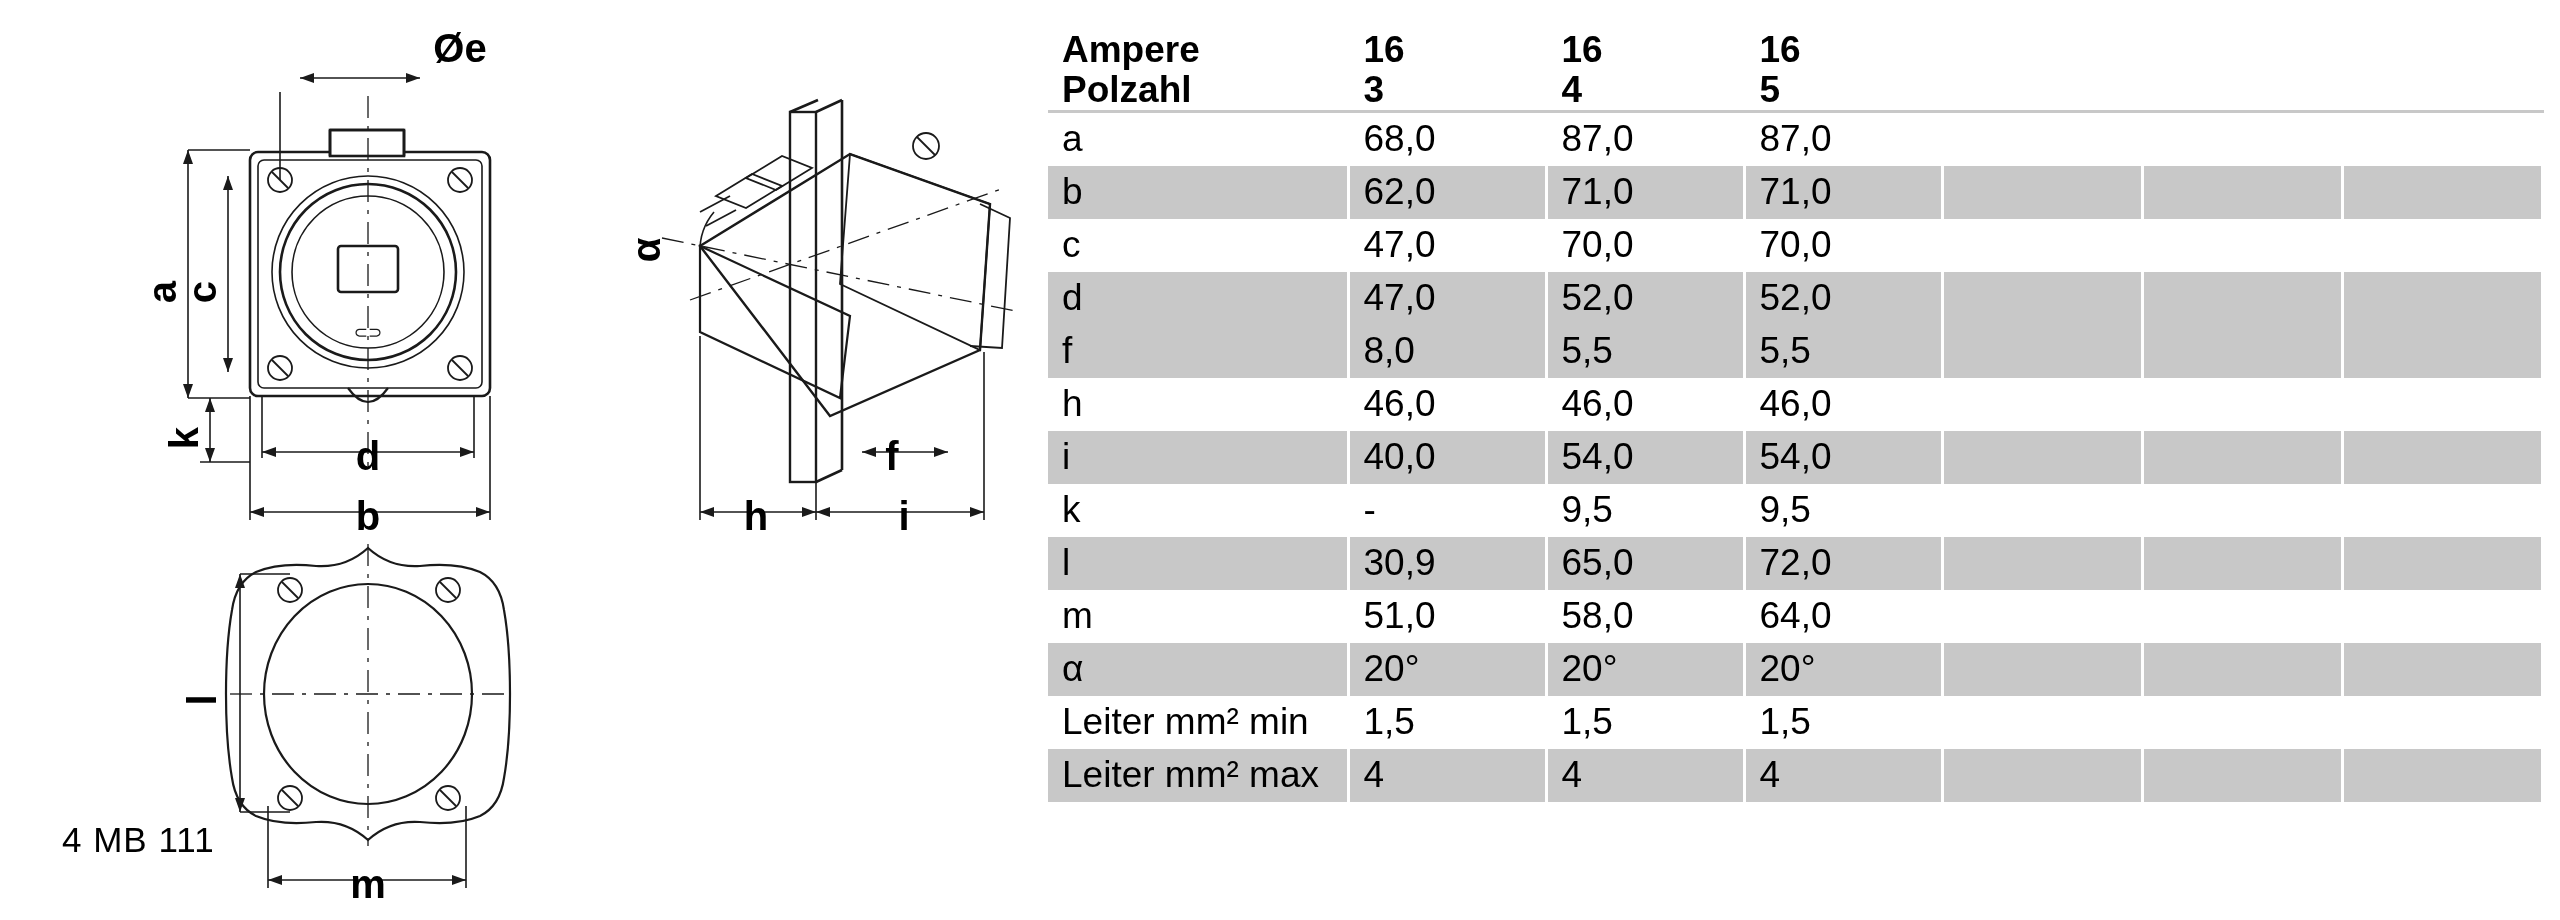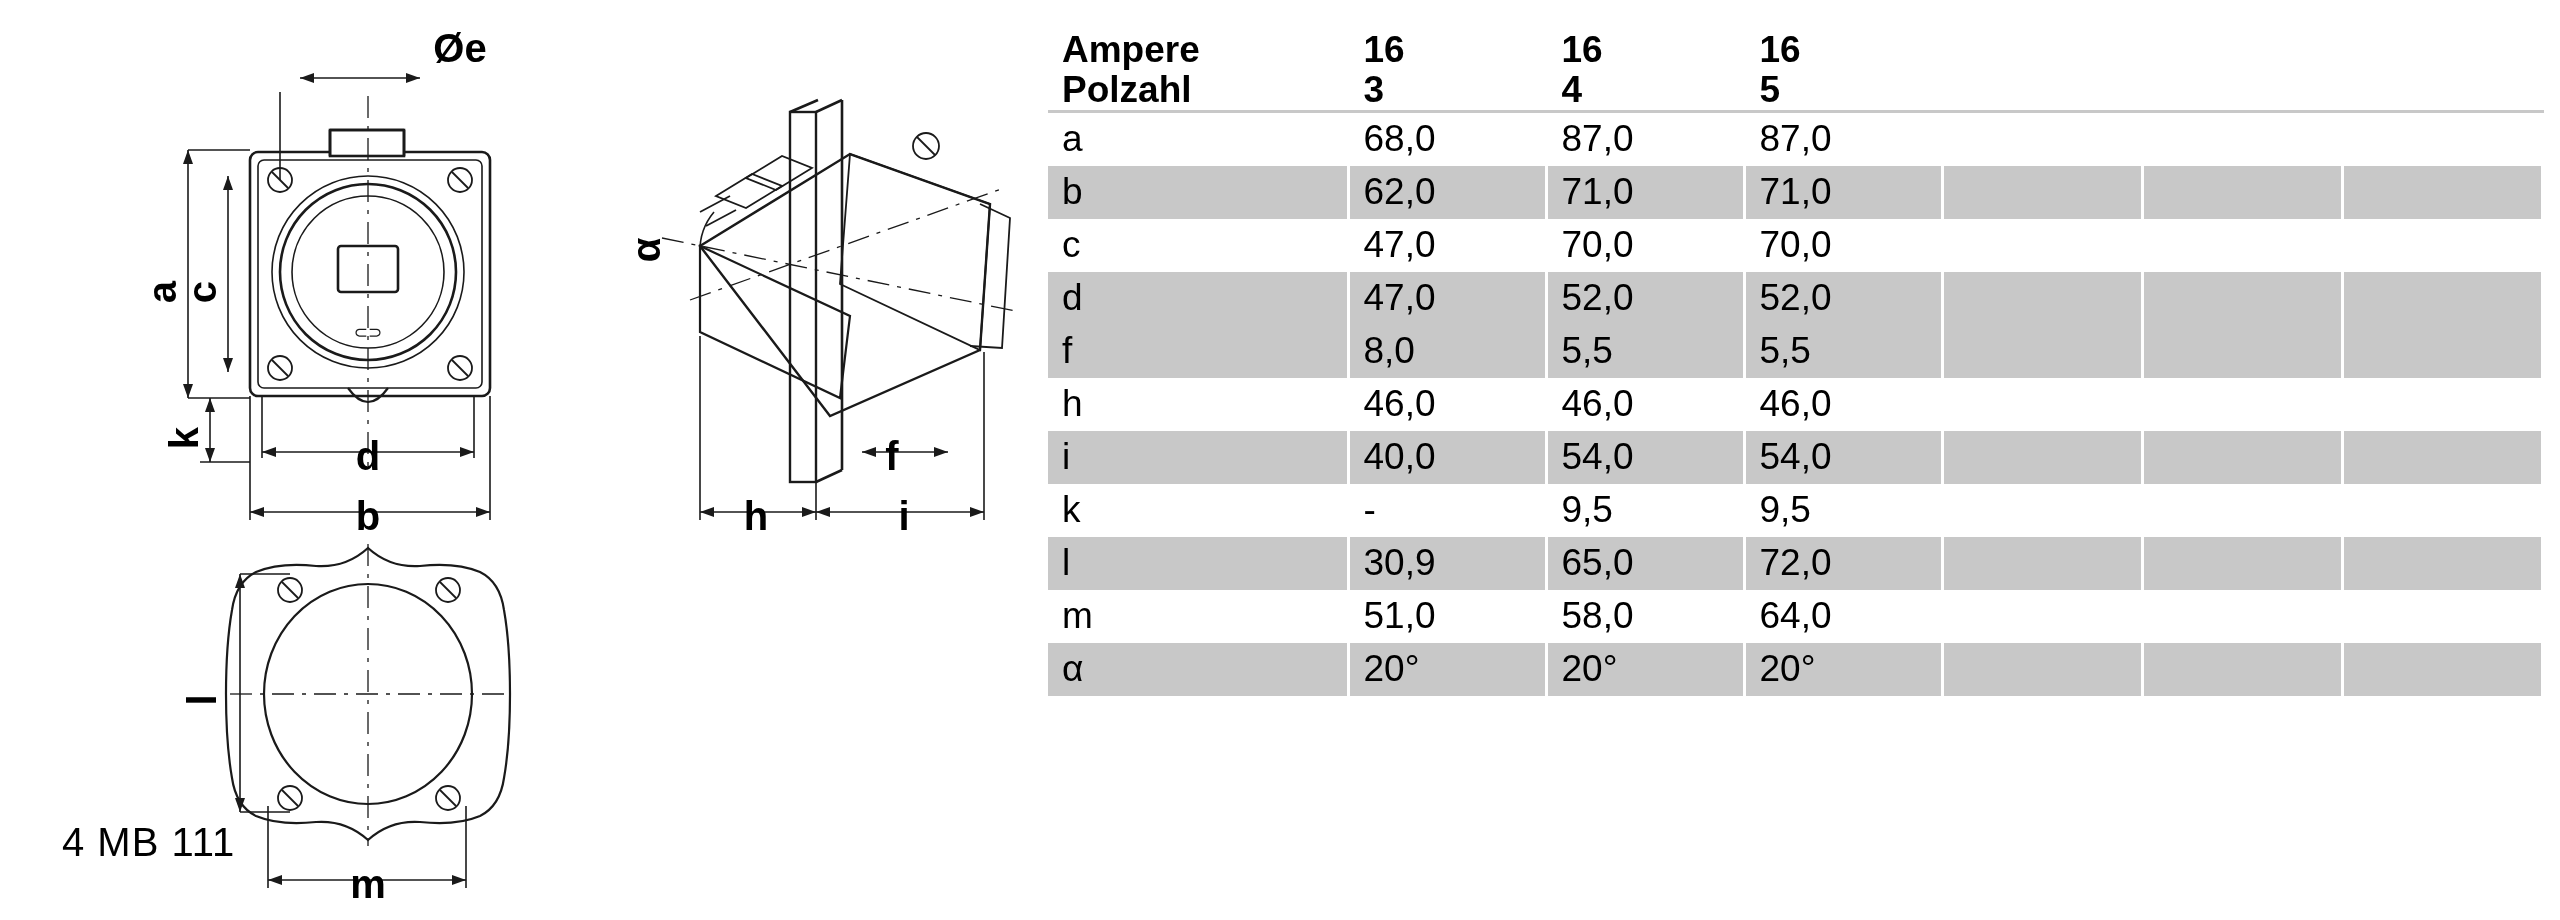--- a/index.html
+++ b/index.html
@@ -30,21 +30,21 @@
   }
   .drawing-svg {
     position: absolute;
     left: 0;
     top: 0;
   }
   .part-no {
     position: absolute;
     left: 62px;
     top: 820px;
-    font-size: 40px;
+    font-size: 35px;
     letter-spacing: 1px;
     white-space: nowrap;
   }
 
   
   .table-wrap {
     position: absolute;
     left: 1048px;
     top: 30px;
     width: 1500px;
@@ -410,17 +410,35 @@
         </tr>
         <tr class="shaded">
           <td class="alpha">α</td>
           <td>20°</td>
           <td>20°</td>
           <td>20°</td>
           <td></td>
           <td></td>
           <td></td>
         </tr>
+        <tr class="plain">
+          <td>Leiter mm² min</td>
+          <td>1,5</td>
+          <td>1,5</td>
+          <td>1,5</td>
+          <td></td>
+          <td></td>
+          <td></td>
+        </tr>
+        <tr class="shaded">
+          <td>Leiter mm² max</td>
+          <td>4</td>
+          <td>4</td>
+          <td>4</td>
+          <td></td>
+          <td></td>
+          <td></td>
+        </tr>
       </tbody>
     </table>
   </div>
 
 </div>
 
 </body></html>

